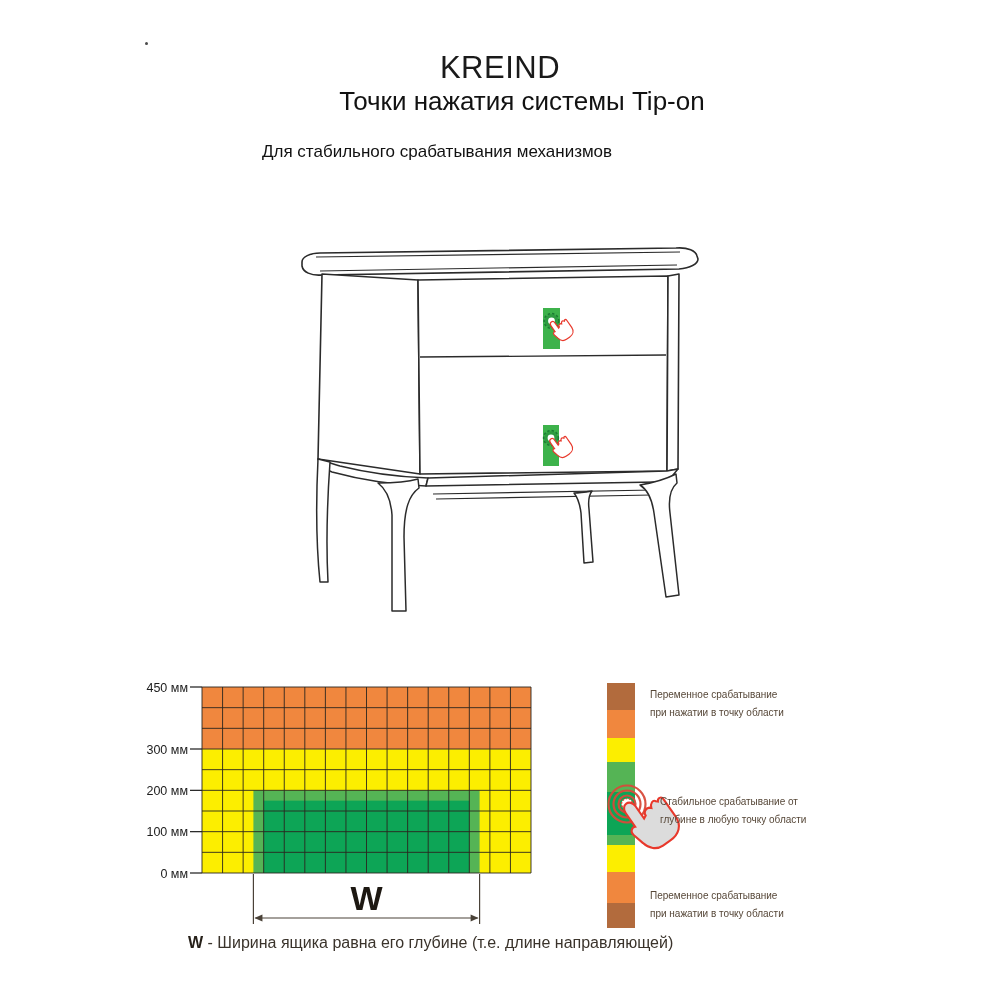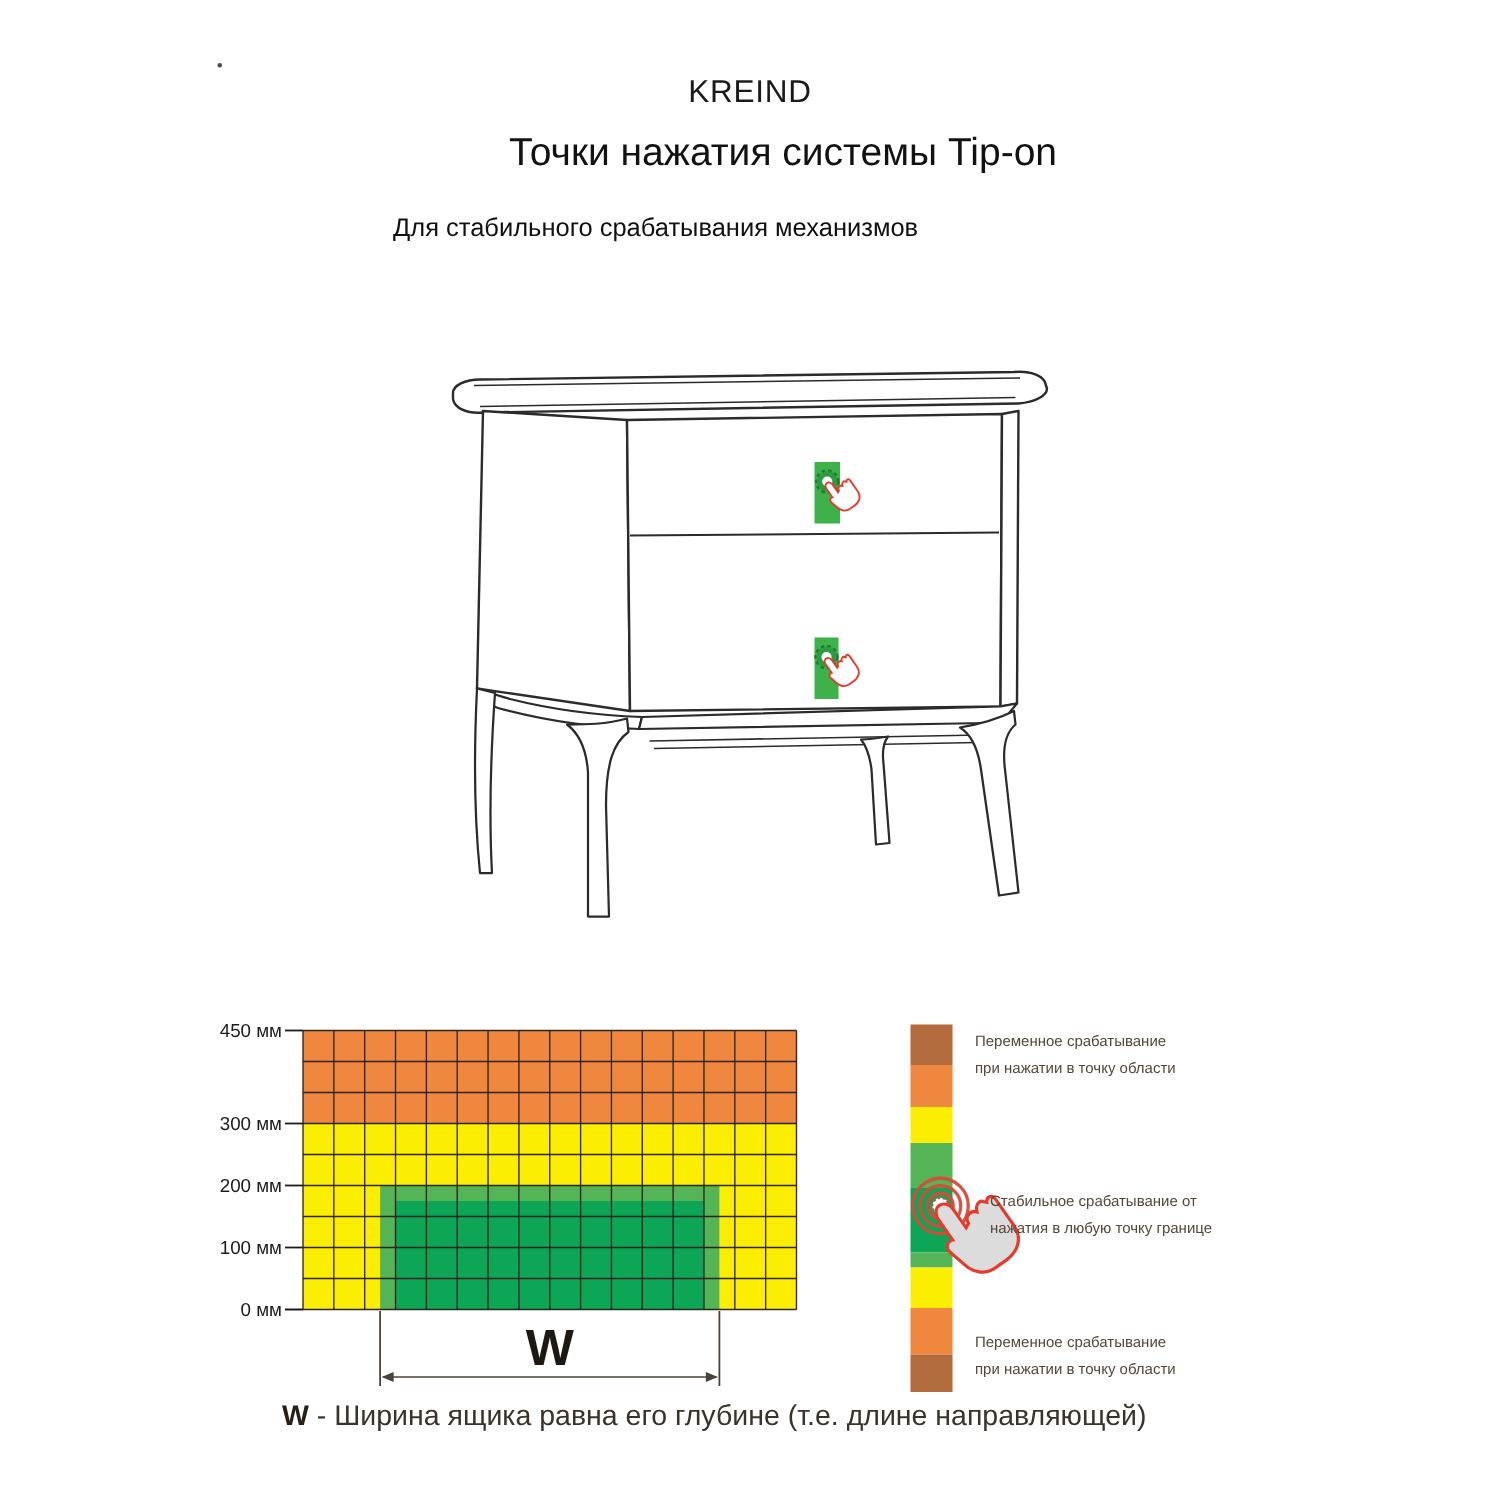--- a/index.html
+++ b/index.html
@@ -2,32 +2,32 @@
 <html><head>
 <meta charset="utf-8">
 <style>
   html,body{margin:0;padding:0;}
   body{
     width:1000px;height:1000px;background:#ffffff;position:relative;overflow:hidden;
     font-family:"Liberation Sans", sans-serif;color:#141414;
   }
   .abs{position:absolute;}
   #dot{left:145px;top:42px;width:3px;height:3px;border-radius:50%;background:#4a4a4a;}
-  #title{left:240px;top:50px;width:520px;text-align:center;font-size:21px;letter-spacing:0.5px;color:#1a1a1a;}
+  #title{left:240px;top:50px;width:520px;text-align:center;font-size:31px;letter-spacing:0.5px;color:#1a1a1a;}
   #subtitle{left:252px;top:86px;width:540px;text-align:center;font-size:26px;color:#121212;}
   #intro{left:262px;top:138px;font-size:17px;line-height:28.5px;color:#111;}
   #furniture-svg{left:280px;top:245px;}
   #chart-svg{left:140px;top:675px;}
   #legend-bar{left:607px;top:683px;width:28px;display:flex;flex-direction:column;}
   .legend-text{position:absolute;font-size:10px;line-height:17.5px;color:#564738;}
   #legend-text-1{left:650px;top:686px;}
   #legend-text-2{left:660px;top:793px;}
   #legend-text-3{left:650px;top:887px;}
   #legend-icon{left:593px;top:772px;}
-  #footnote{left:188px;top:934px;font-size:19px;color:#3a332b;}
+  #footnote{left:188px;top:934px;font-size:16px;color:#3a332b;}
   #footnote .w{font-weight:bold;color:#262019;}
 </style>
 </head>
 <body>
 
 <div class="abs" id="dot"></div>
 
 <div class="abs" id="title">KREIND</div>
 <div class="abs" id="subtitle">Точки нажатия системы Tip-on</div>
 
@@ -155,21 +155,21 @@
     <path d="M-4,3 C-4,0 -2,-2 0,-2 C2,-2 4,0 4,3 L4,13 L6,12 C6,9 9,8 11,9 L12,10 C13,7 16,6 17,8 L18,9 C19,7 22,7 22,10 L22,24 C22,31 17,35 10,35 L4,35 C-1,35 -5,31 -6,26 L-8,18 C-9,15 -6,13 -4,14 Z" fill="#DCDCDC" stroke="#E8392C" stroke-width="1.4"></path>
   </g>
 </svg>
 
 <div class="legend-text" id="legend-text-1">
   <span style="display:block">Переменное срабатывание</span>
   <span style="display:block">при нажатии в точку области</span>
 </div>
 <div class="legend-text" id="legend-text-2">
   <span style="display:block">Стабильное срабатывание от</span>
-  <span style="display:block">нажатия в любую точку границе</span>
+  <span style="display:block">глубине в любую точку области</span>
 </div>
 <div class="legend-text" id="legend-text-3">
   <span style="display:block">Переменное срабатывание</span>
   <span style="display:block">при нажатии в точку области</span>
 </div>
 
 <div class="abs" id="footnote">
   <span class="w">W</span><span> - Ширина ящика равна его глубине (т.е. длине направляющей)</span>
 </div>
 

